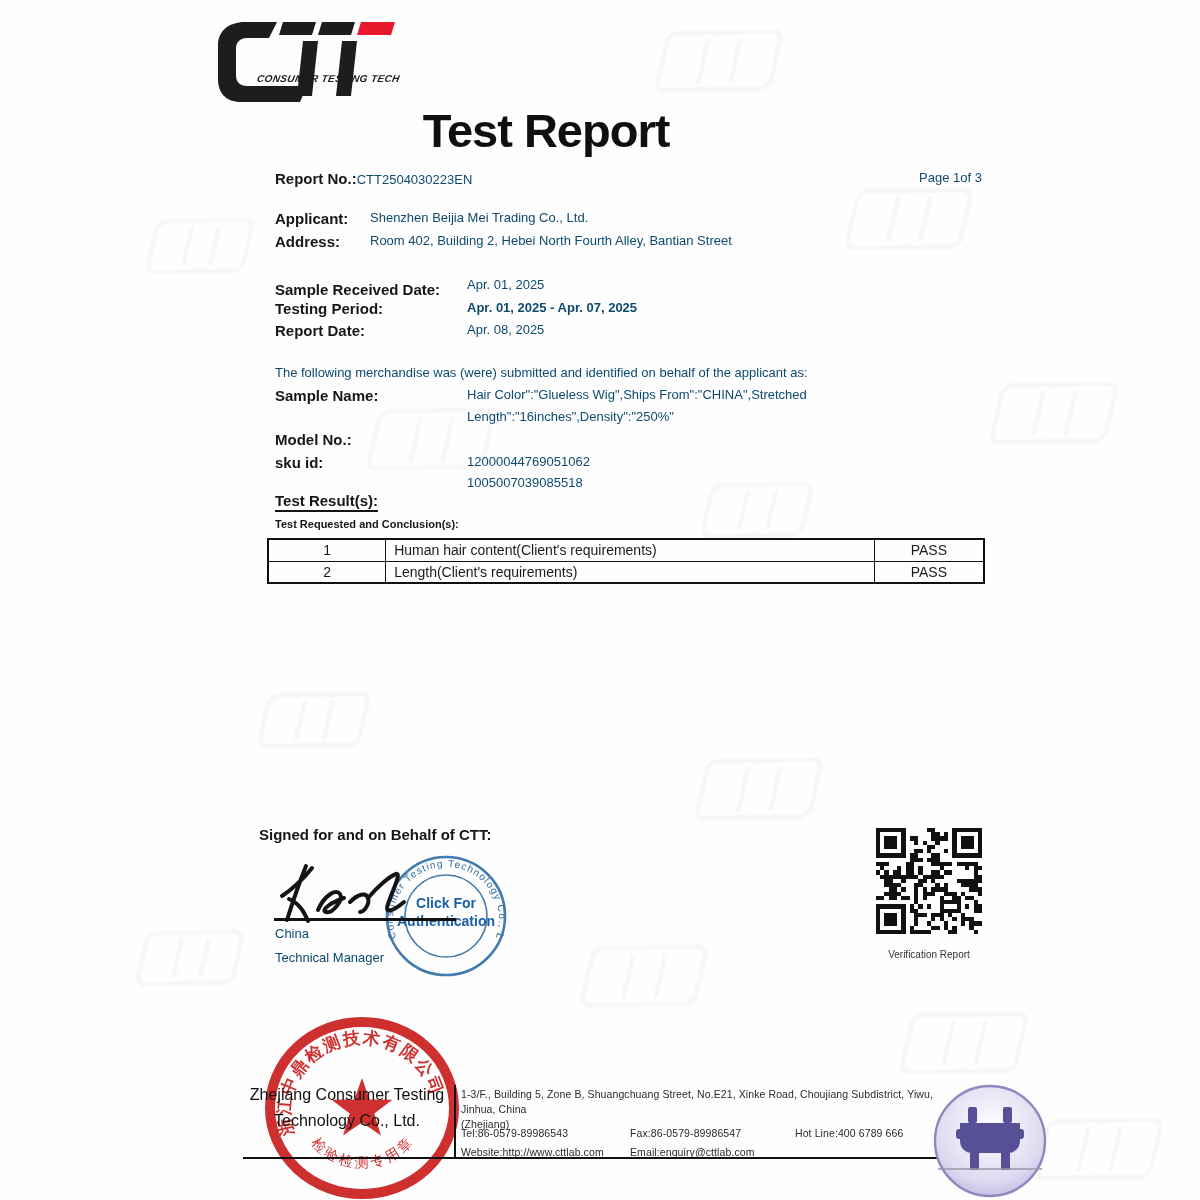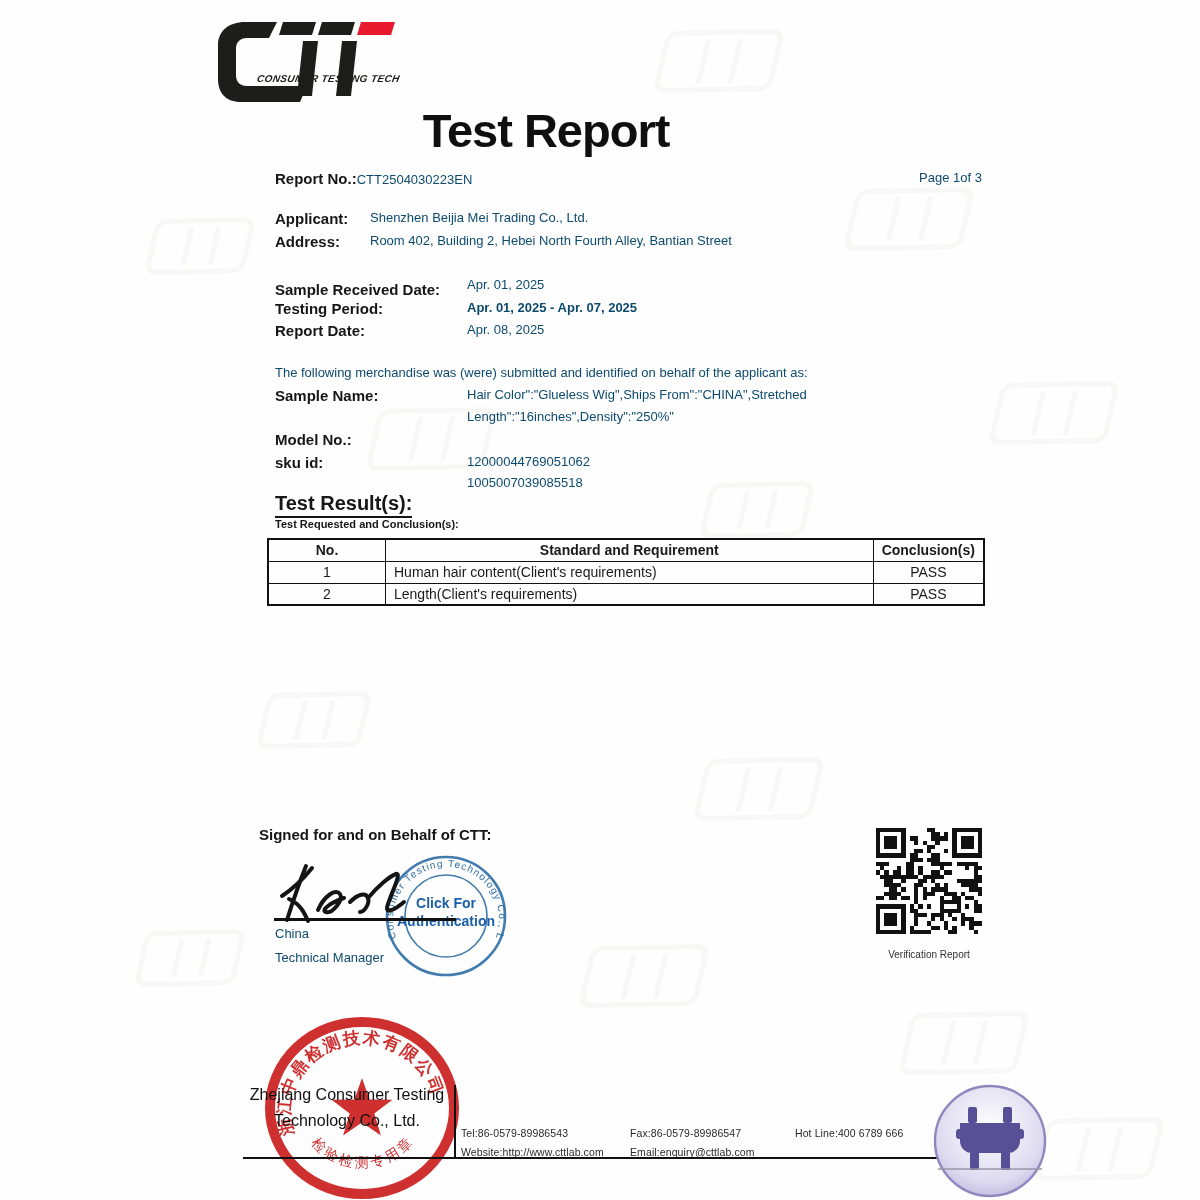--- a/index.html
+++ b/index.html
@@ -84,36 +84,31 @@
 
   <div class="abs val" style="left:275px; top:365px; width:700px;">The following merchandise was (were) submitted and identified on behalf of the applicant as:</div>
   <div class="abs lbl" style="left:275px; top:387px;">Sample Name:</div>
   <div class="abs val" style="left:467px; top:387px;">Hair Color":"Glueless Wig",Ships From":"CHINA",Stretched</div>
   <div class="abs val" style="left:467px; top:409px;">Length":"16inches",Density":"250%"</div>
   <div class="abs lbl" style="left:275px; top:431px;">Model No.:</div>
   <div class="abs val" style="left:467px; top:431px;margin-top:44px;">1005007039085518</div>
   <div class="abs lbl" style="left:275px; top:454px;">sku id:</div>
   <div class="abs val" style="left:467px; top:454px;">12000044769051062</div>
 
-  <div class="abs lbl u2" style="left:275px; top:492px; font-size:20px;">Test Result(s):</div>
+  <div class="abs lbl u2" style="left:275px; top:492px; font-size:15px;">Test Result(s):</div>
   <div class="abs lbl" style="left:275px; top:518px; font-size:11px;">Test Requested and Conclusion(s):</div>
 
   <div class="abs" style="left:267px; top:538px;">
     <table class="results">
       <colgroup>
           <col style="width:118px">
           <col style="width:490px">
           <col style="width:110px">
         </colgroup>
       <tbody>
-          <tr>
-        <th>No.</th>
-        <th>Standard and Requirement</th>
-        <th>Conclusion(s)</th>
-      </tr>
       <tr>
         <td class="c">1</td>
         <td>Human hair content(Client's requirements)</td>
         <td class="c">PASS</td>
       </tr>
       <tr>
         <td class="c">2</td>
         <td>Length(Client's requirements)</td>
         <td class="c">PASS</td>
       </tr>
@@ -390,20 +385,24 @@
     </svg>
   </div>
 
   <div class="abs" style="left:243px; top:1086px; width:208px; text-align:center; font-size:16px; color:#111; font-weight:500;">
     <div>Zhejiang Consumer Testing</div>
     <div style="margin-top:8px;">Technology Co., Ltd.</div>
   </div>
 
   <div class="abs" style="left:454px; top:1085px; width:1.6px; height:73px; background:#111;"></div>
 
+  <div class="abs footer-small" style="left:461px; top:1087px; width:480px; line-height:15px;">
+    <span>1-3/F., Building 5, Zone B, Shuangchuang Street, No.E21, Xinke Road, Choujiang Subdistrict, Yiwu, Jinhua, China</span><br>
+    <span>(Zhejiang)</span>
+  </div>
   <div class="abs footer-small" style="left:461px; top:1127px;">Tel:86-0579-89986543</div>
   <div class="abs footer-small" style="left:630px; top:1127px;">Fax:86-0579-89986547</div>
   <div class="abs footer-small" style="left:795px; top:1127px;">Hot Line:400 6789 666</div>
   <div class="abs footer-small" style="left:461px; top:1146px;">Website:http://www.cttlab.com</div>
   <div class="abs footer-small" style="left:630px; top:1146px;">Email:enquiry@cttlab.com</div>
 
   <div class="abs" style="left:243px; top:1157px; width:694px; height:2.4px; background:#111;"></div>
 
   <div class="abs" style="left:932px; top:1083px; width:116px; height:116px;">
     <svg width="116" height="116" viewBox="0 0 116 116">

